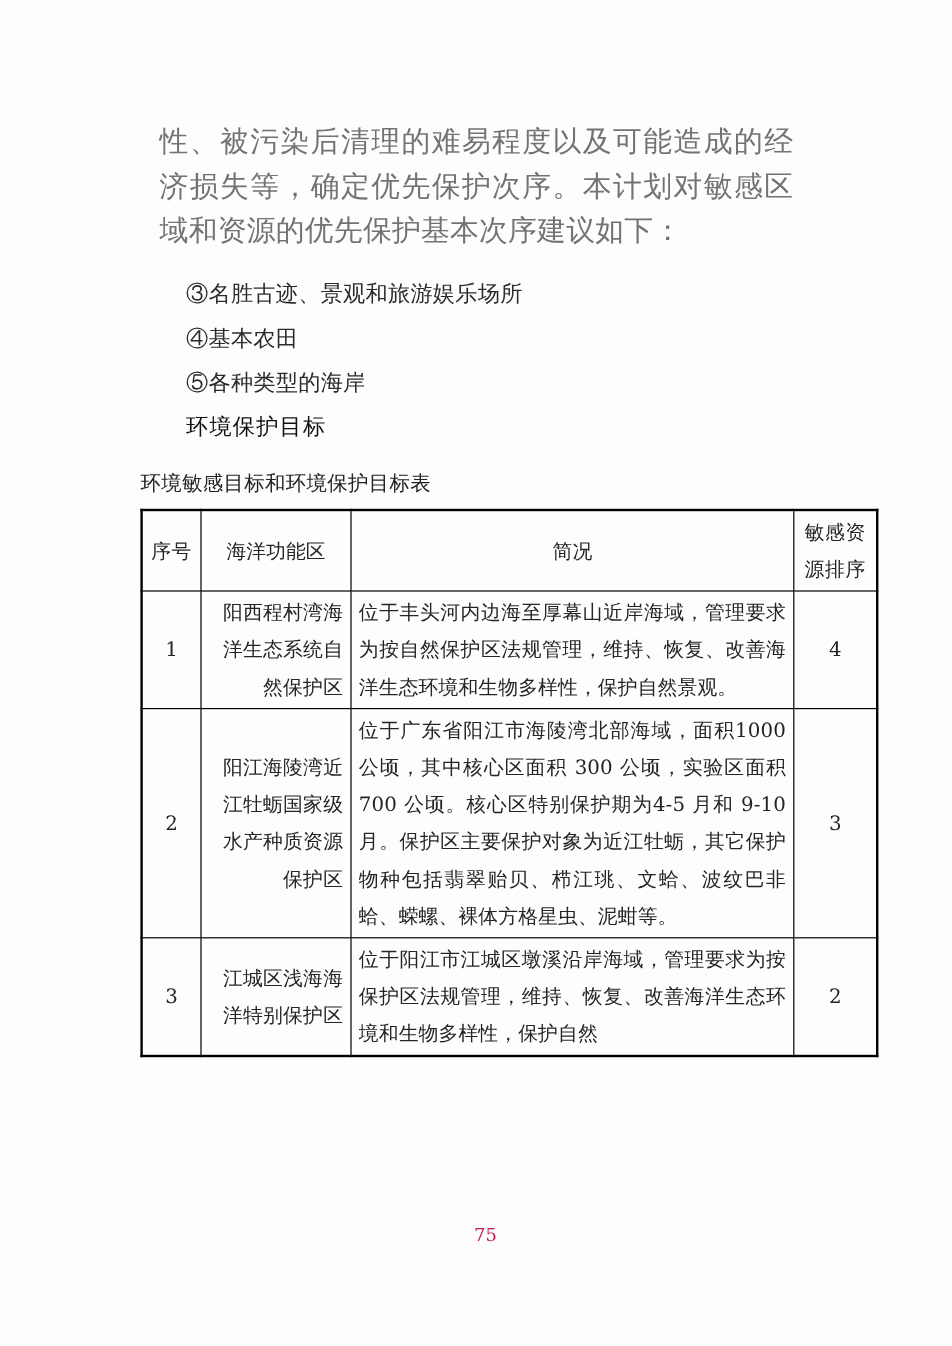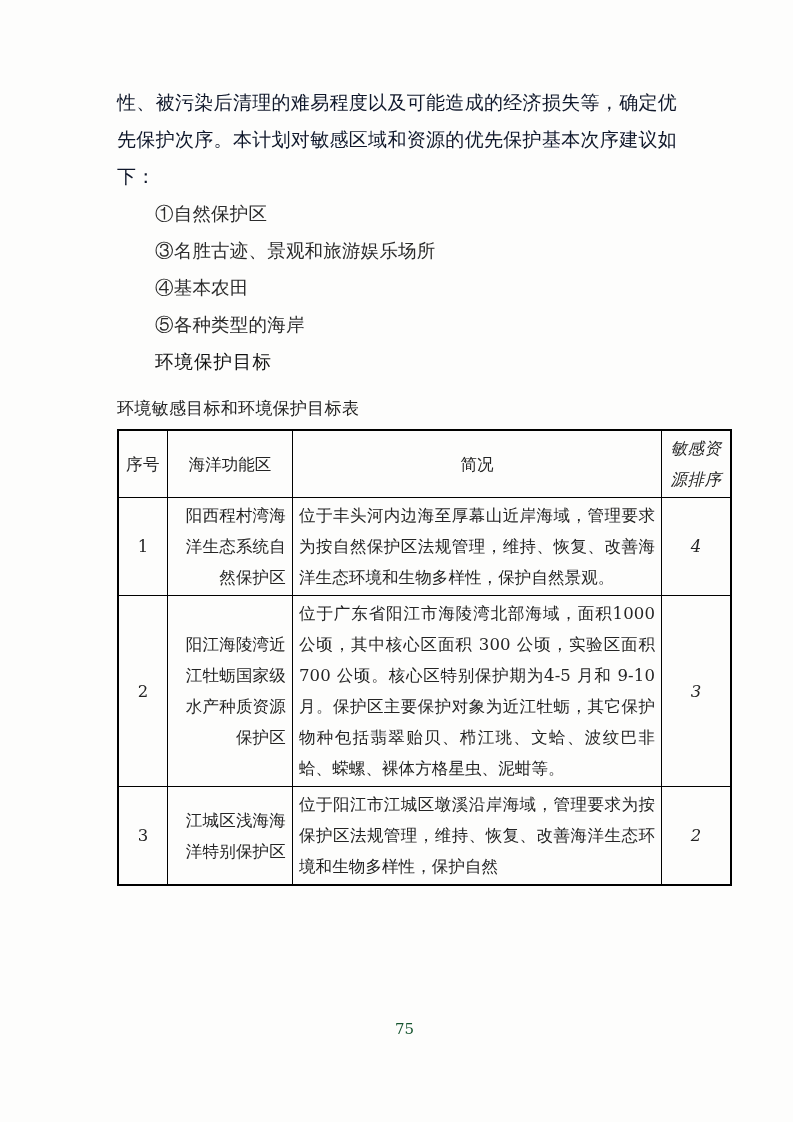--- a/index.html
+++ b/index.html
@@ -19,27 +19,27 @@
     box-sizing: border-box;
     overflow: hidden;
   }
   .content {
     position: absolute;
     left: 117px;
     top: 84px;
     width: 560px;
   }
   .para {
-    font-size: 19px;
+    font-size: 24px;
     line-height: 37px;
     text-align: justify;
     text-justify: inter-ideograph;
     letter-spacing: 0.2px;
-    margin: 0;
-    color: #0f172a;
+    margin: 16px;
+    color: #737373;
   }
   .list-item {
     font-size: 18.5px;
     line-height: 37px;
     margin: 0;
     padding-left: 38px;
     color: #2b2b2b;
     letter-spacing: 0.2px;
   }
   .section-head {
@@ -77,21 +77,21 @@
     vertical-align: middle;
     color: #242424;
     word-break: break-all;
   }
   table.sens-table thead th {
     text-align: center;
   }
   .col-idx { width: 36px; text-align: center; }
   .col-zone { width: 112px; text-align: center; }
   .col-desc { width: 356px; text-align: justify; text-justify: inter-ideograph; }
-  .col-rank { width: 56px; text-align: center; font-style: italic; }
+  .col-rank { width: 56px; text-align: center; }
   .hdr-vertical {
     letter-spacing: 0.5px;
     line-height: 31px;
   }
   .desc-cell {
     text-align: justify;
     text-justify: inter-ideograph;
     padding: 4px 8px 4px 8px;
     letter-spacing: 0.1px;
   }
@@ -104,33 +104,32 @@
     text-align: center;
     font-size: 16px;
   }
   .page-number {
     position: absolute;
     left: 16px;
     right: 0;
     top: 1020px;
     text-align: center;
     font-size: 15px;
-    color: #14532d;
+    color: #be185d;
   }
 </style>
 </head>
 <body>
 
 <div class="page">
 
   <div class="content">
 
     <p class="para">性、被污染后清理的难易程度以及可能造成的经济损失等，确定优先保护次序。本计划对敏感区域和资源的优先保护基本次序建议如下：</p>
 
-    <p class="list-item">①自然保护区</p>
     <p class="list-item">③名胜古迹、景观和旅游娱乐场所</p>
     <p class="list-item">④基本农田</p>
     <p class="list-item">⑤各种类型的海岸</p>
 
     <p class="section-head">环境保护目标</p>
 
     <div class="table-caption">环境敏感目标和环境保护目标表</div>
 
     <table class="sens-table">
       <thead>

